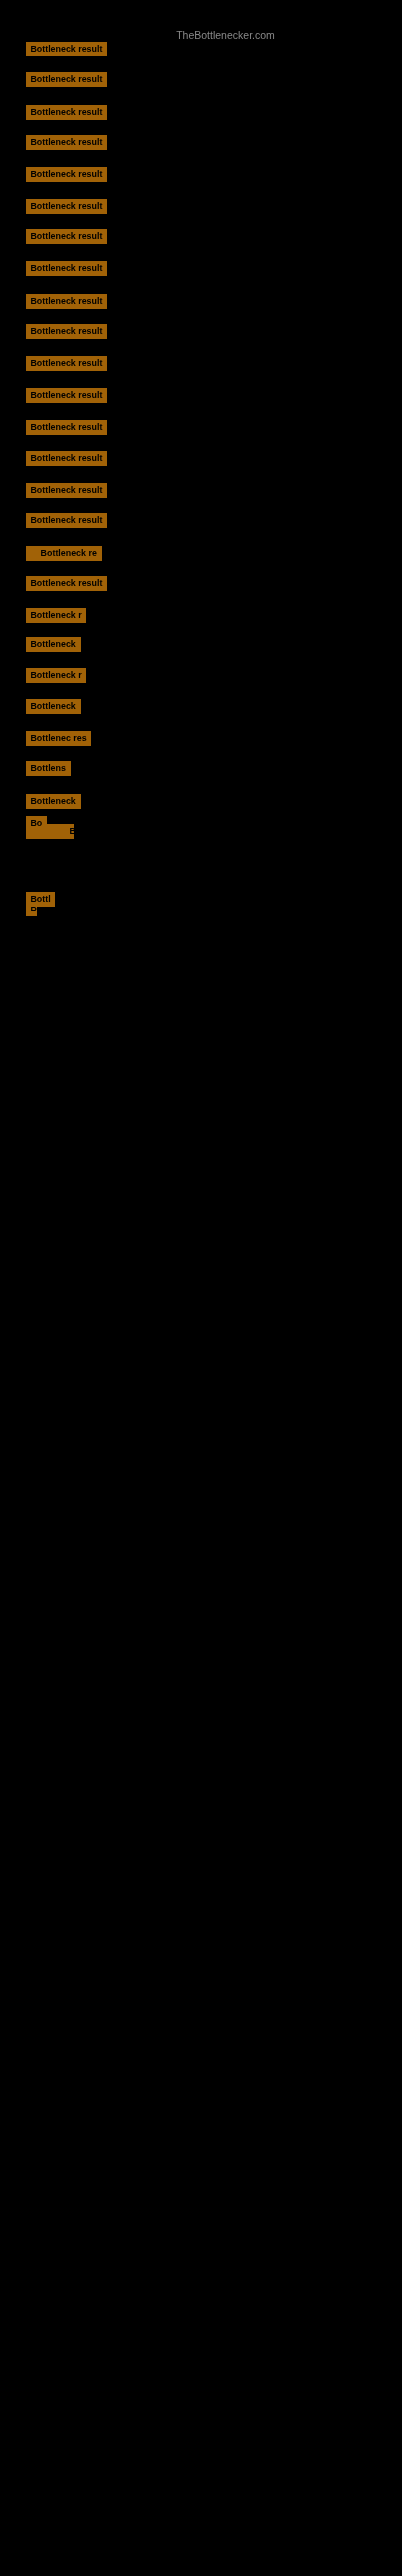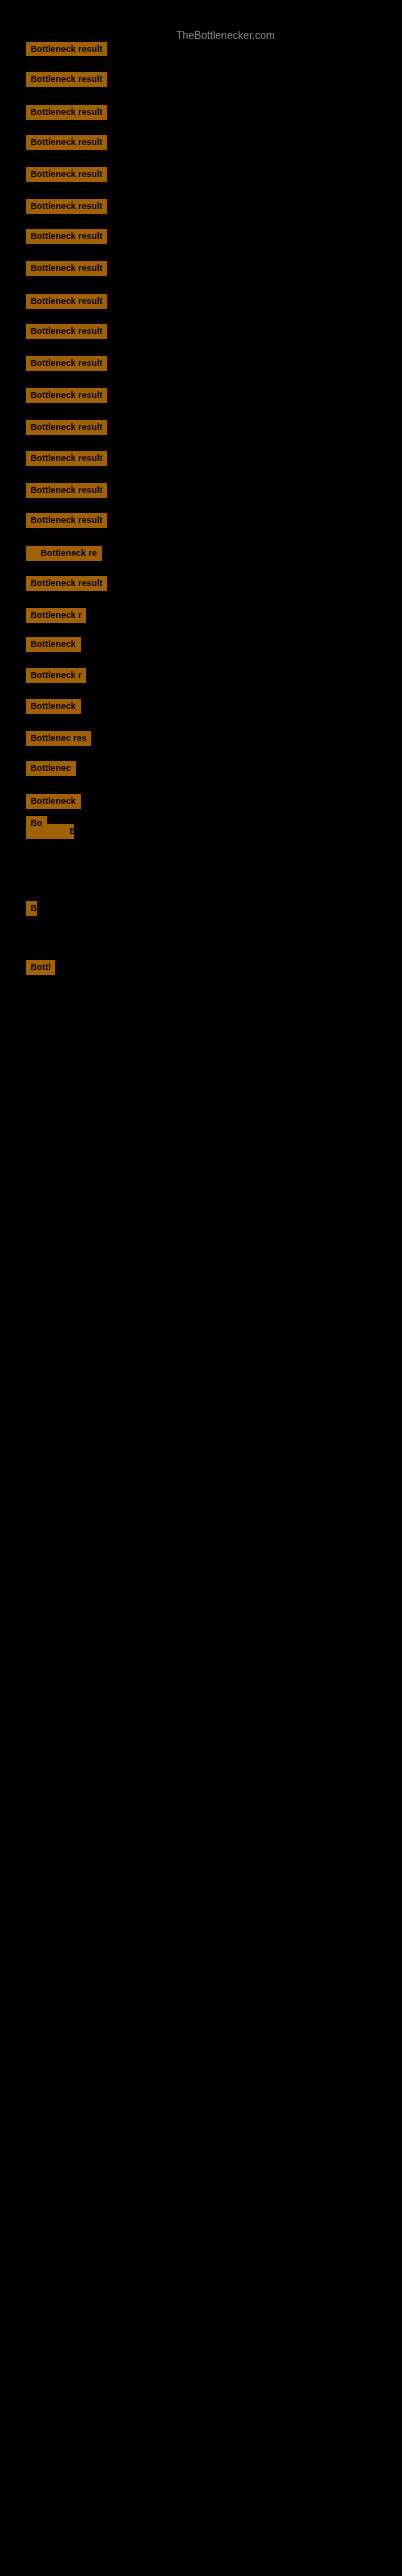--- a/index.html
+++ b/index.html
@@ -61,20 +61,20 @@
     <div class="bottleneck-badge" style="top: 427px; max-width: 89px;">Bottleneck result</div>
     <div class="bottleneck-badge" style="top: 459px; max-width: 87px;">Bottleneck result</div>
     <div class="bottleneck-badge" style="top: 489px; max-width: 85px;">Bottleneck result</div>
     <div class="bottleneck-badge" style="top: 522px; max-width: 81px; padding-left: 15px;">Bottleneck re</div>
     <div class="bottleneck-badge" style="top: 552px; max-width: 81px;">Bottleneck result</div>
     <div class="bottleneck-badge" style="top: 584px; max-width: 76px;">Bottleneck r</div>
     <div class="bottleneck-badge" style="top: 613px; max-width: 68px;">Bottleneck</div>
     <div class="bottleneck-badge" style="top: 644px; max-width: 72px;">Bottleneck r</div>
     <div class="bottleneck-badge" style="top: 675px; max-width: 66px;">Bottleneck</div>
     <div class="bottleneck-badge" style="top: 707px; max-width: 79px;">Bottlenec res</div>
-    <div class="bottleneck-badge" style="top: 737px; max-width: 63px;">Bottlenec</div>
+    <div class="bottleneck-badge" style="top: 737px; max-width: 63px;">Bottlens</div>
     <div class="bottleneck-badge" style="top: 770px; max-width: 64px;">Bottleneck</div>
     <div class="bottleneck-badge" style="top: 800px; max-width: 31px; padding-left: 44px;">Bot</div>
     <div class="bottleneck-badge" style="top: 792px; max-width: 26px;">Bo</div>
     <div class="bottleneck-badge" style="top: 877px; max-width: 11.3px;">B</div>
-    <div class="bottleneck-badge" style="top: 936px; max-width: 35px; text-align: center;">Bottl</div>
+    <div class="bottleneck-badge" style="top: 868px; max-width: 35px; text-align: center;">Bottl</div>
   </div>
 
 
 </body></html>

